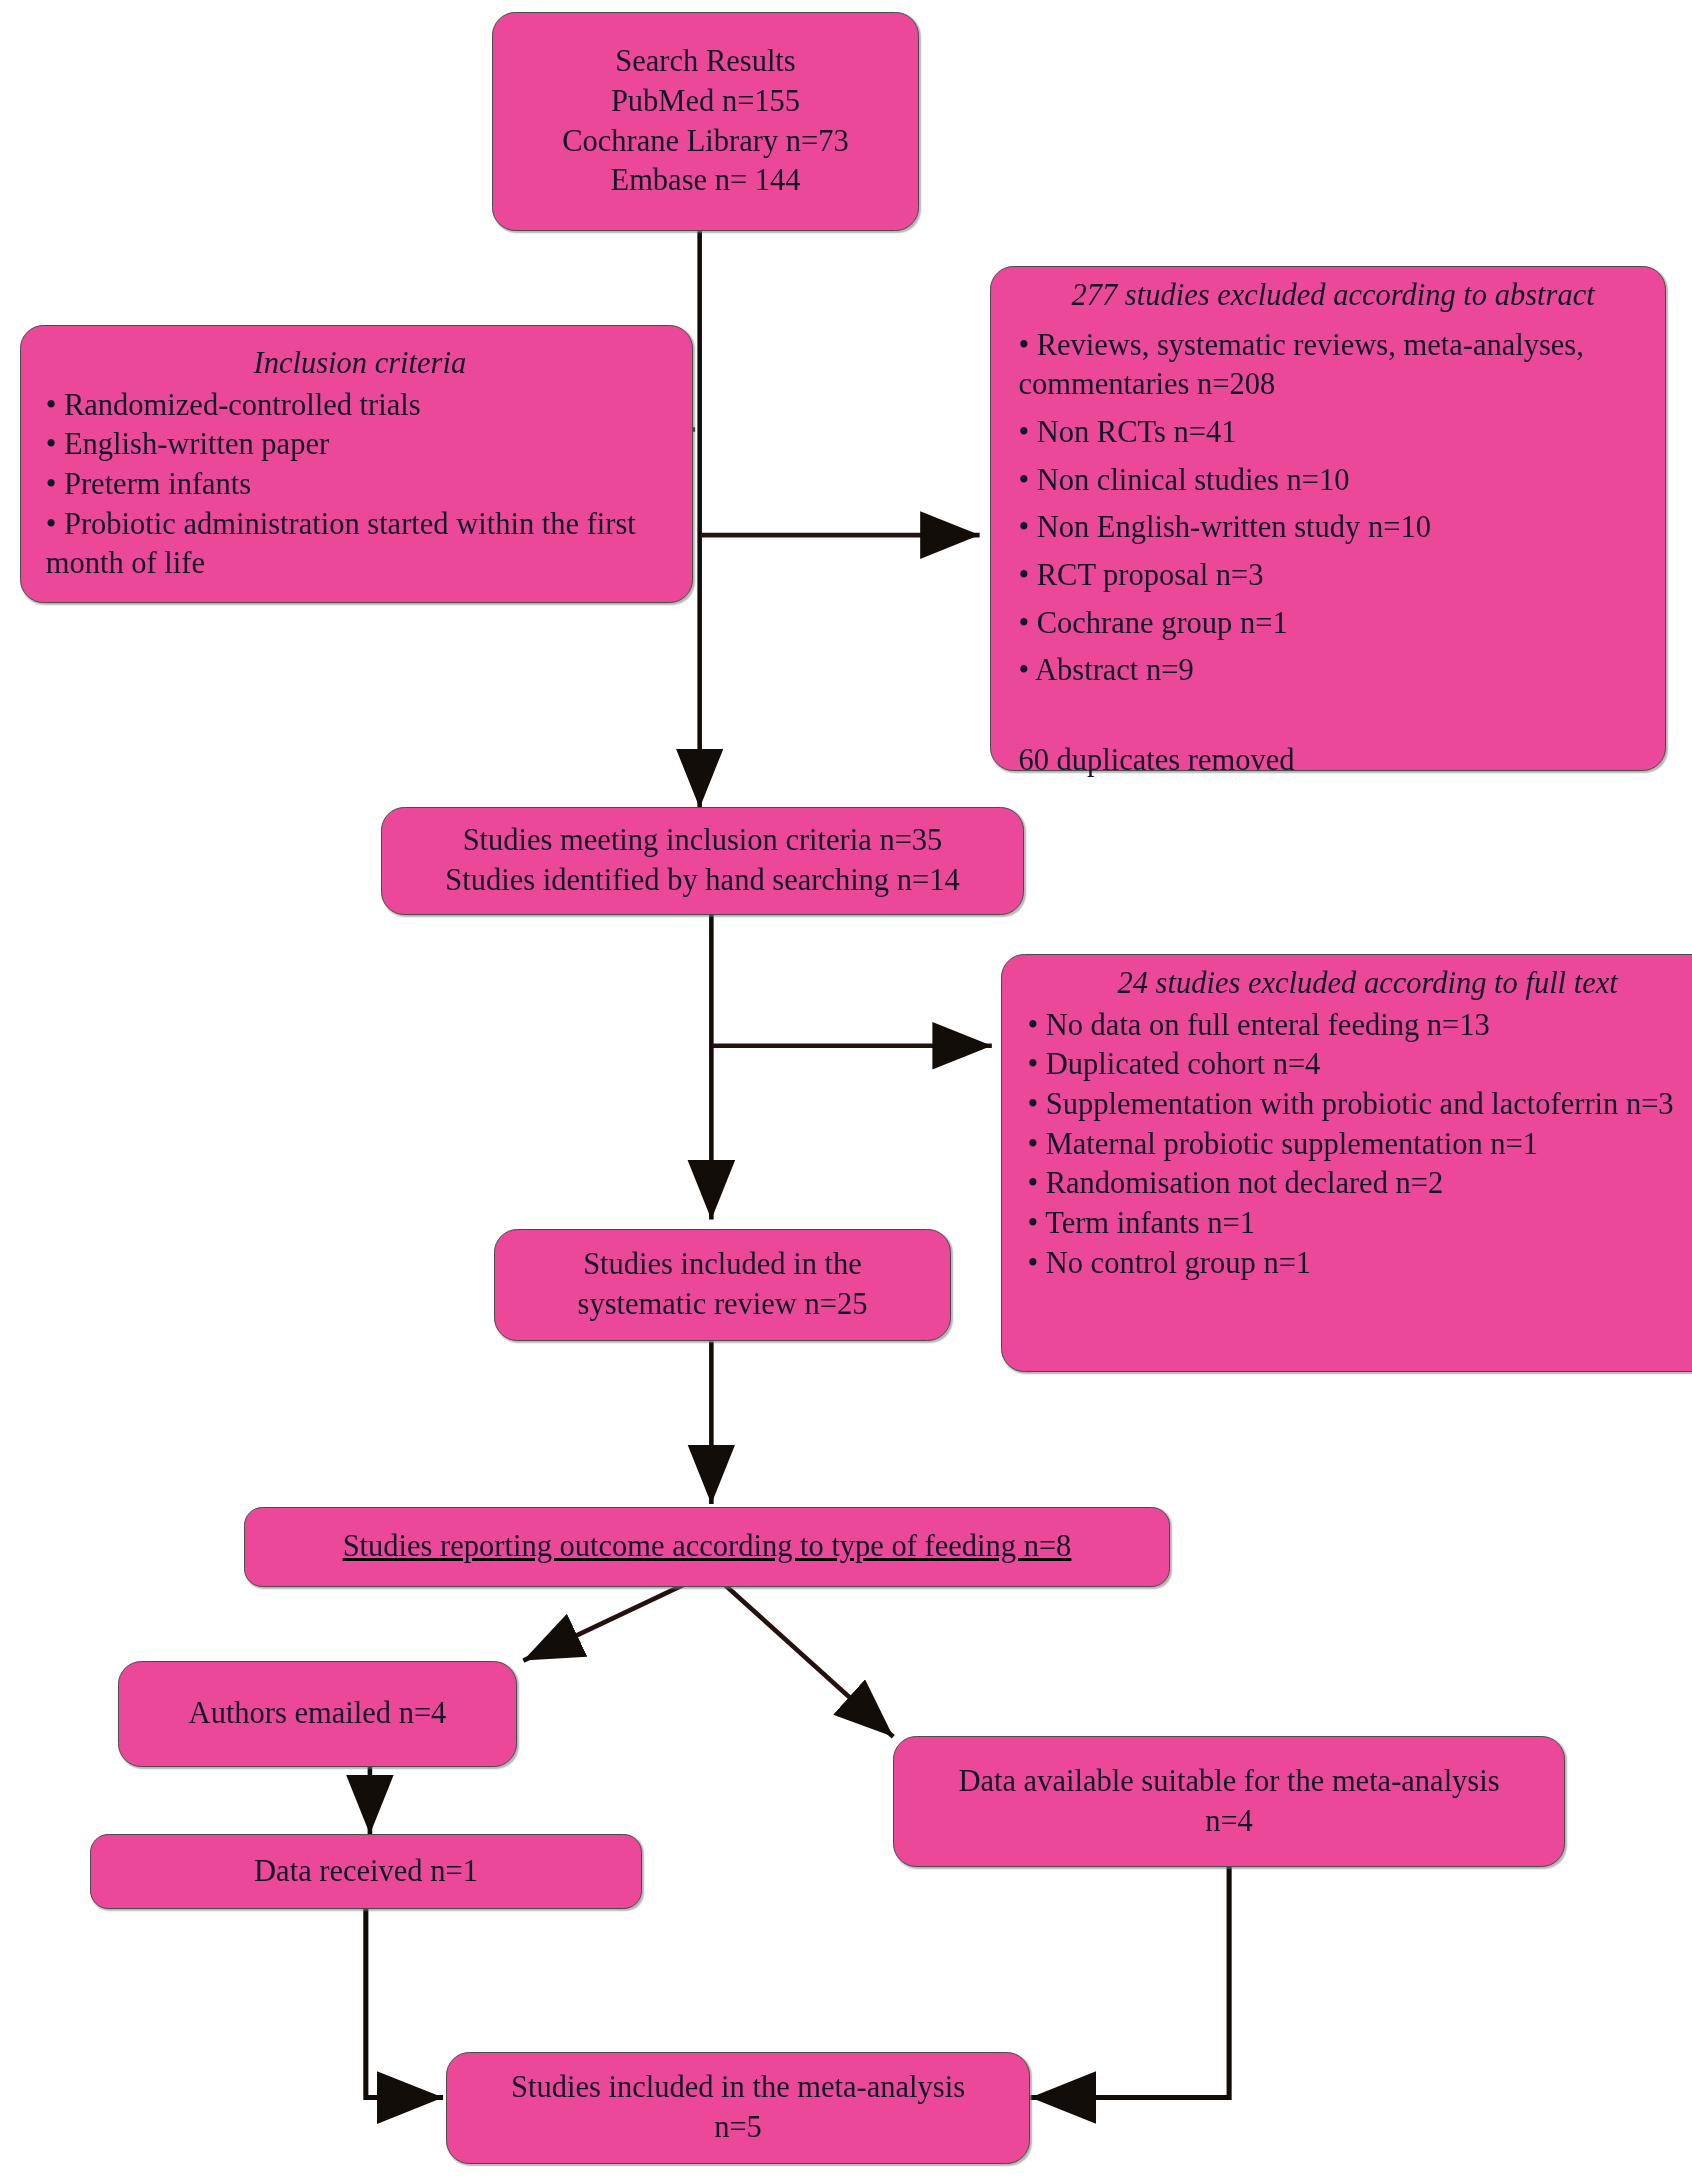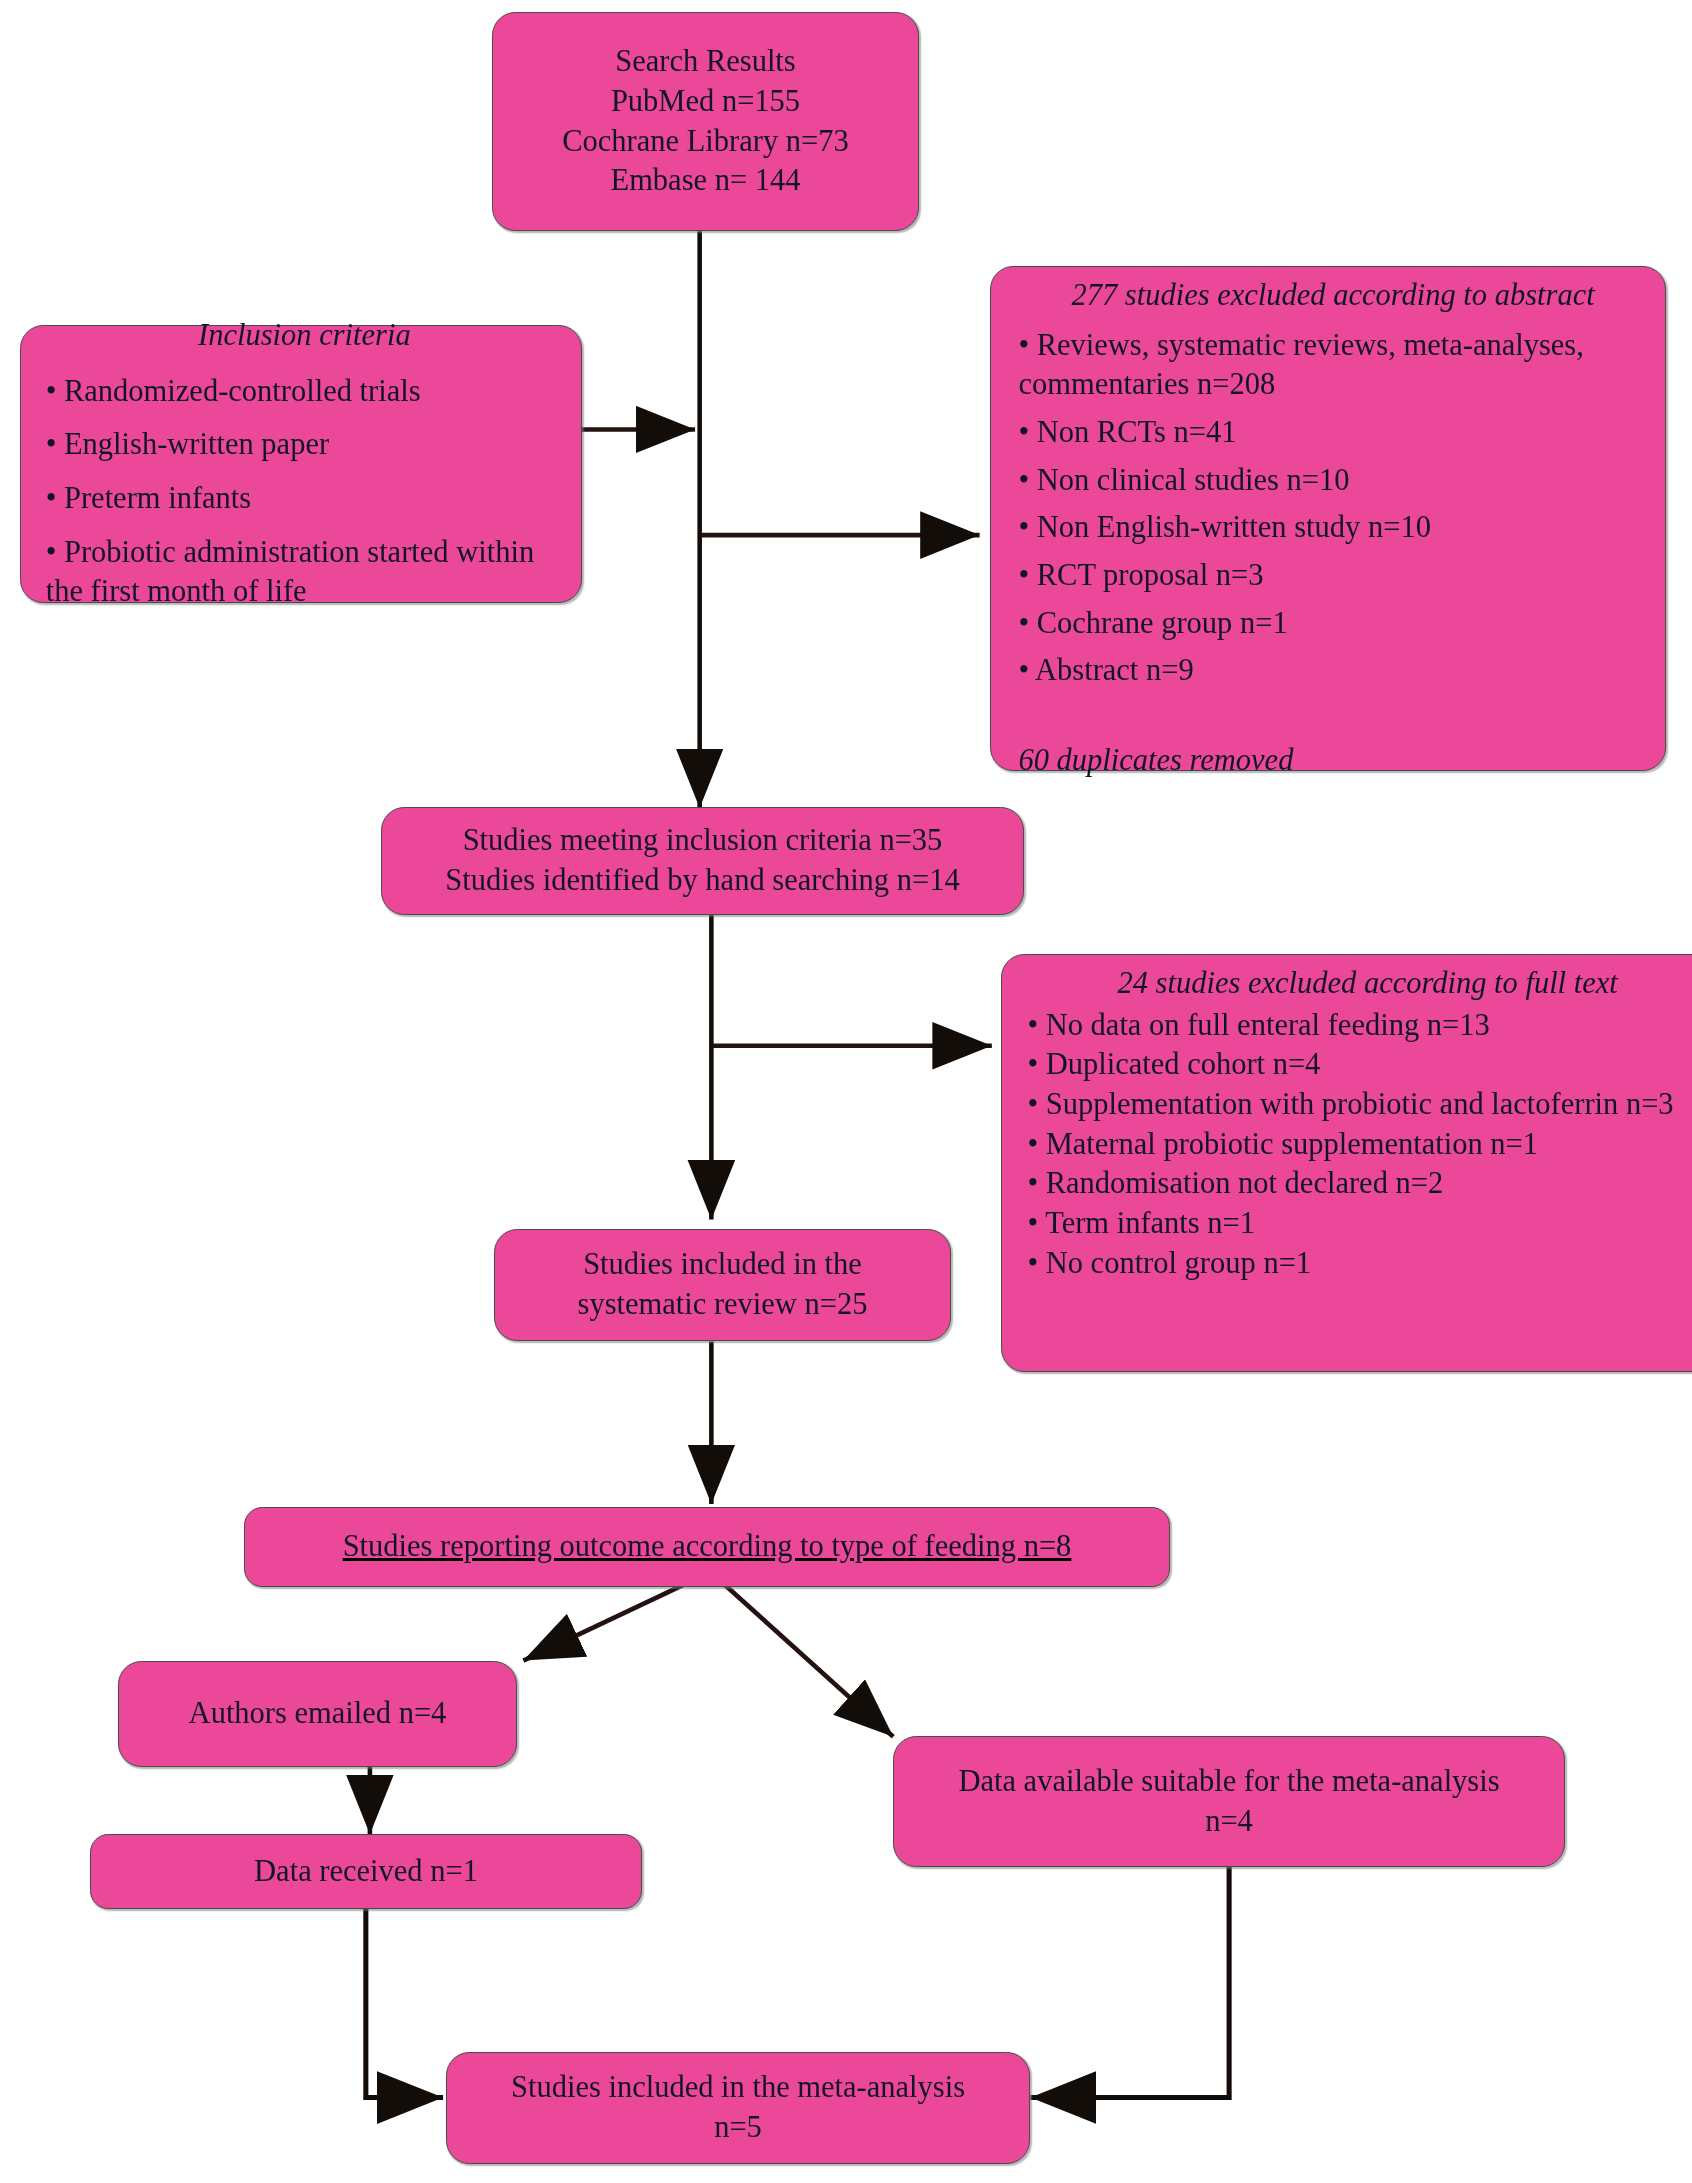--- a/index.html
+++ b/index.html
@@ -93,39 +93,39 @@
     <path d="M2419,3672 L2419,4128 L2028,4128" fill="none" stroke="#120d08" stroke-width="10" marker-end="url(#ah)"></path>
   </svg>
 
   <div class="node center" style="left:492px; top:12.2px; width:427px; height:219px; padding:6.1px 15.2px;">
     <div class="line">Search Results</div>
     <div class="line">PubMed n=155</div>
     <div class="line">Cochrane Library n=73</div>
     <div class="line">Embase n= 144</div>
   </div>
 
-  <div class="node left bullets" style="left:20.3px; top:325px; width:562px; height:278px; padding:8.1px 18.3px 8.1px 24.4px;gap:14px;">
+  <div class="node left bullets" style="left:20.3px; top:325px; width:673px; height:278px; padding:8.1px 18.3px 8.1px 24.4px;">
     <div class="line hdr">Inclusion criteria</div>
     <div class="line">• Randomized-controlled trials</div>
     <div class="line">• English-written paper</div>
     <div class="line">• Preterm infants</div>
     <div class="line">• Probiotic administration started within the first month of life</div>
   </div>
 
   <div class="node left bullets" style="left:990px; top:266px; width:676px; height:505px; padding:9.1px 17.3px 9.1px 27.4px; justify-content:flex-start;gap:8px;">
     <div class="line hdr">277 studies excluded according to abstract</div>
     <div class="line">• Reviews, systematic reviews, meta-analyses, commentaries n=208</div>
     <div class="line">• Non RCTs n=41</div>
     <div class="line">• Non clinical studies n=10</div>
     <div class="line">• Non English-written study n=10</div>
     <div class="line">• RCT proposal n=3</div>
     <div class="line">• Cochrane group n=1</div>
     <div class="line">• Abstract n=9</div>
     <div class="gap"></div>
-    <div class="line" style="font-style:italic;margin-top:34px;">60 duplicates removed</div>
+    <div class="line" style="margin-top:34px;">60 duplicates removed</div>
   </div>
 
   <div class="node center" style="left:381px; top:807px; width:643px; height:108px; padding:4.1px 13.2px;">
     <div class="line">Studies meeting inclusion criteria n=35</div>
     <div class="line">Studies identified by hand searching n=14</div>
   </div>
 
   <div class="node left bullets" style="left:1001px; top:954px; width:723px; height:418px; padding:9.1px 15.2px 9.1px 25.4px; justify-content:flex-start;">
     <div class="line hdr">24 studies excluded according to full text</div>
     <div class="line">• No data on full enteral feeding n=13</div>

